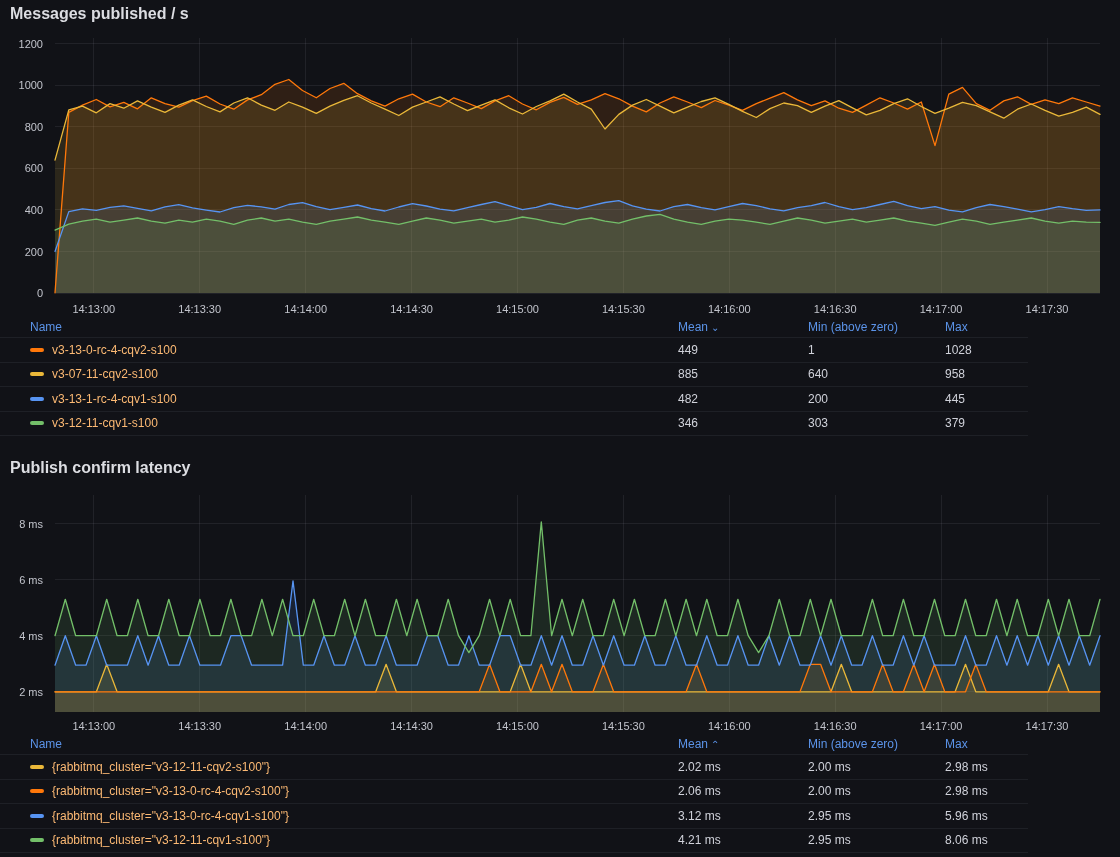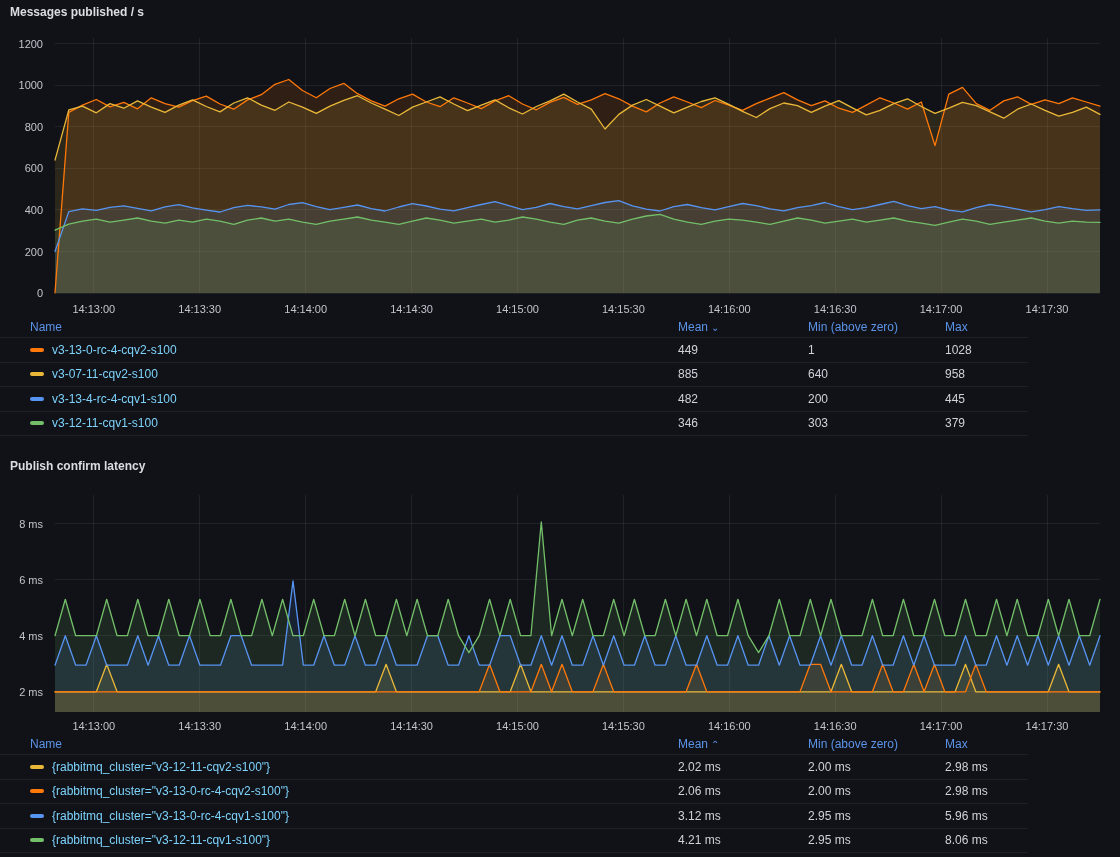--- a/index.html
+++ b/index.html
@@ -1,35 +1,35 @@
 <!DOCTYPE html>
 <html><head>
 <meta charset="utf-8">
 <style>
   html,body{margin:0;padding:0}
   body{width:1120px;height:857px;background:#111217;position:relative;overflow:hidden;
        font-family:"Liberation Sans",sans-serif;color:#d8d9da}
-  .panel-title{position:absolute;left:10px;font-size:12px;font-weight:600;color:#dcdde2}
+  .panel-title{position:absolute;left:10px;font-size:16px;font-weight:600;color:#dcdde2}
   #title1{top:5px}
   #title2{top:459px}
   svg{position:absolute;left:0;display:block}
   #chart1{top:30px}
   #chart2{top:480px}
   .grid{stroke:rgba(204,204,220,0.09);stroke-width:1;shape-rendering:crispEdges}
   .tick{fill:#c2c4cc;font-size:11px;font-family:"Liberation Sans",sans-serif}
   .ty{text-anchor:end}
   .tx{text-anchor:middle}
   .legend{position:absolute;left:0;width:1028px;font-size:12px}
   #legend1{top:316px}
   #legend2{top:733px}
   .lrow{display:flex;align-items:center;height:24.5px;border-bottom:1px solid #1e2026;
         padding:0 20px 0 30px;box-sizing:border-box}
   .lhead{height:22px}
   .lhead .lname,.lhead .lcol{color:#5b93e8;font-weight:500}
-  .lname{display:flex;align-items:center;flex:1;min-width:0;color:#7dd3fc;cursor:pointer}
+  .lname{display:flex;align-items:center;flex:1;min-width:0;color:#fdba74;cursor:pointer}
   .lhead .lname{cursor:pointer}
   .lcol{color:#d0d2da;flex:none}
   .mean{width:130px}
   .min{width:137px}
   .max{width:63px}
   .swatch{width:14px;height:4px;border-radius:2px;margin-right:8px;flex:none;display:inline-block}
   .caret{font-size:10px;margin-left:3px;color:#5b93e8}
 </style>
 </head>
 <body>
@@ -101,21 +101,21 @@
         <i class="swatch" style="background: rgb(234, 184, 57);"></i>
         <span>v3-07-11-cqv2-s100</span>
       </span>
     <span class="lcol mean">885</span>
     <span class="lcol min">640</span>
     <span class="lcol max">958</span>
   </div>
   <div class="lrow">
     <span class="lname">
         <i class="swatch" style="background: rgb(87, 148, 242);"></i>
-        <span>v3-13-4-rc-4-cqv1-s100</span>
+        <span>v3-13-1-rc-4-cqv1-s100</span>
       </span>
     <span class="lcol mean">482</span>
     <span class="lcol min">200</span>
     <span class="lcol max">445</span>
   </div>
   <div class="lrow">
     <span class="lname">
         <i class="swatch" style="background: rgb(115, 191, 105);"></i>
         <span>v3-12-11-cqv1-s100</span>
       </span>

